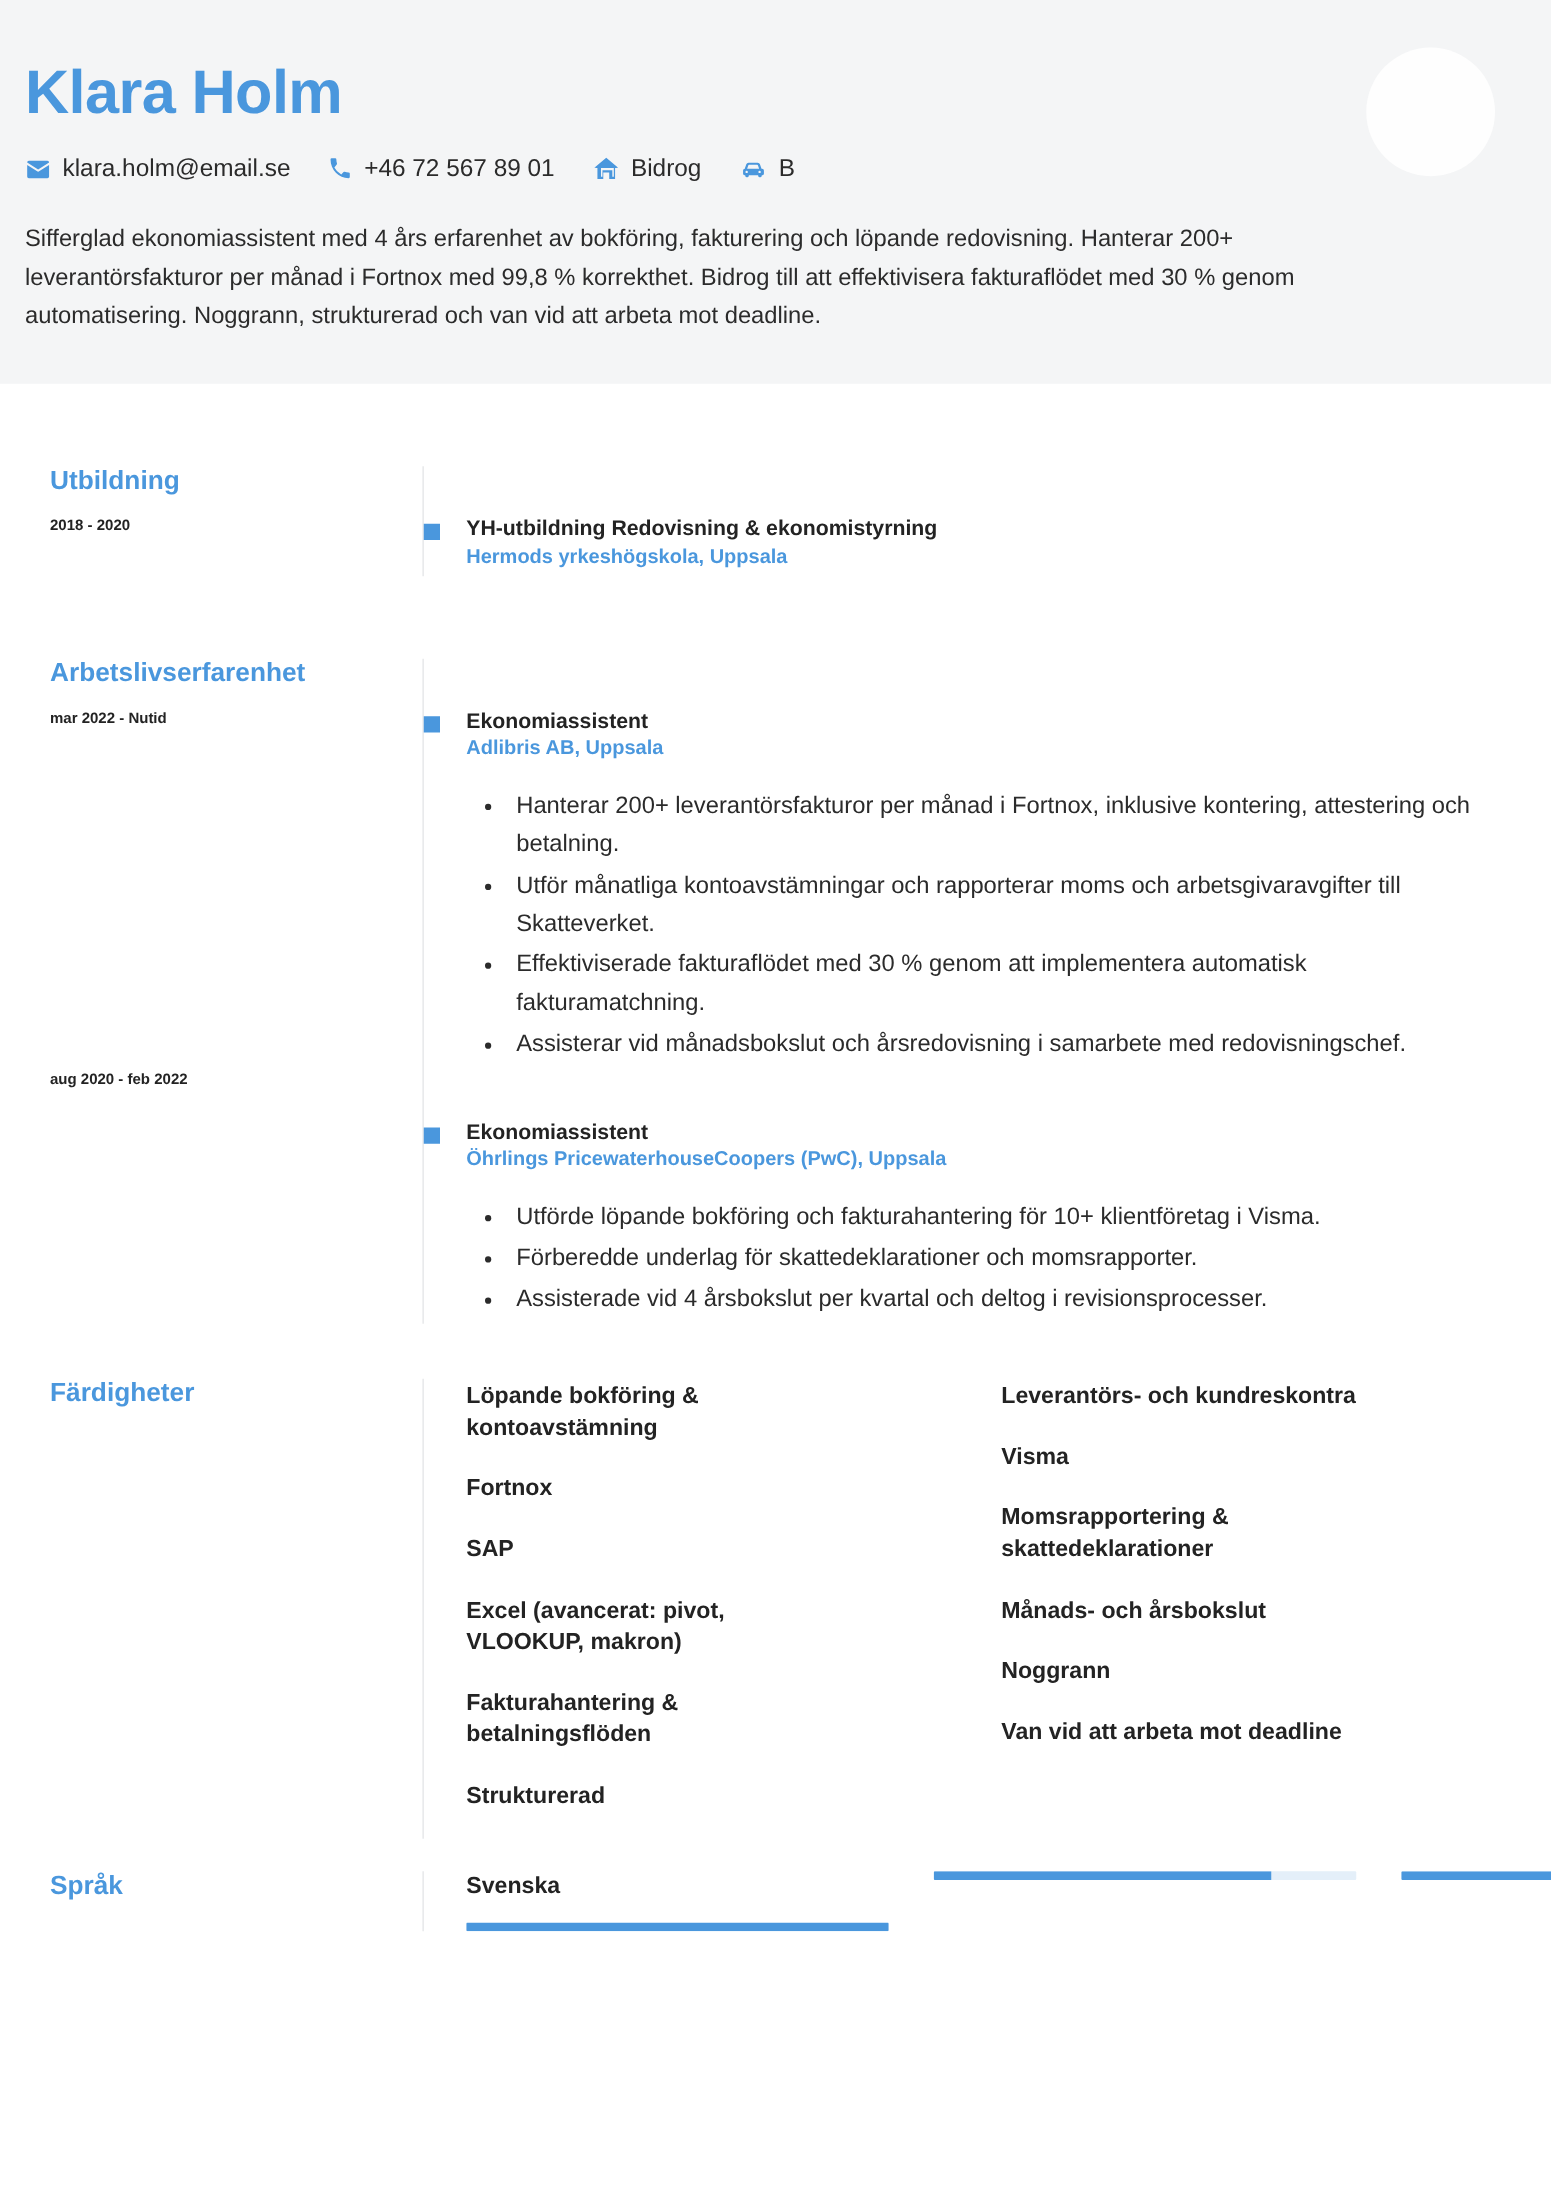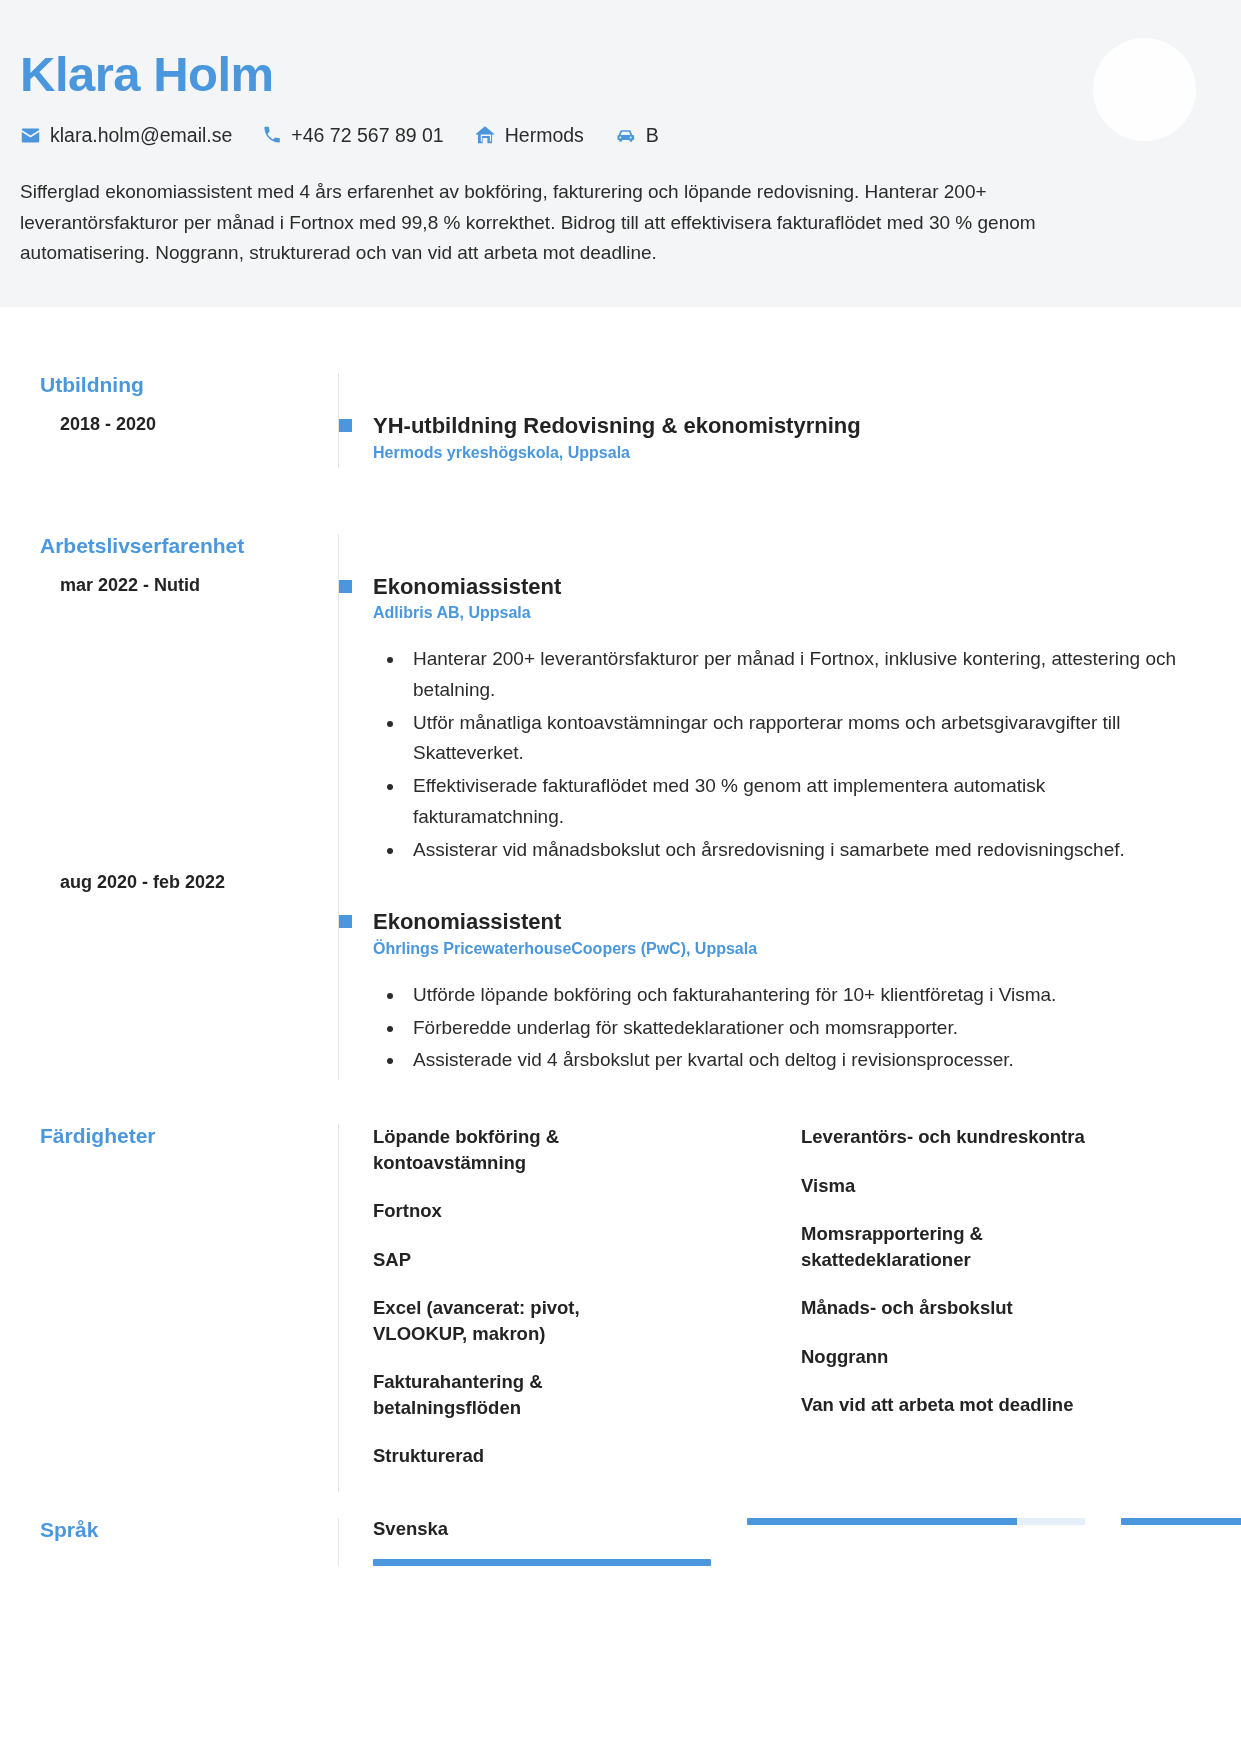--- a/index.html
+++ b/index.html
@@ -76,38 +76,37 @@
   .vline { background:#e2e4e6; width:1px; }
   .right-col { padding-left:34px; position:relative; }
 
   .section-title {
     font-size:21px;
     font-weight:bold;
     color:#4a97dd;
     margin-bottom:16px;
   }
   .period {
-    font-size:18px;
+    font-size:12px;
     font-weight:bold;
     color:#232323;
     line-height:1.3;
-    margin-left:20px;
   }
 
   .entry { position:relative; margin-bottom:4px; }
   .entry-marker {
     position:absolute;
     left:-34px;
     top:8px;
     width:13px;
     height:13px;
     background:#4a97dd;
   }
   .entry-title {
-    font-size:22px;
+    font-size:17px;
     font-weight:bold;
     color:#232323;
     line-height:1.38;
   }
   .entry-org {
     font-size:16px;
     font-weight:bold;
     color:#4a97dd;
     line-height:1.38;
   }
@@ -194,21 +193,21 @@
         <span>+46 72 567 89 01</span>
       </div>
 
       <div class="contact-item">
         <span class="ci-icon">
           <svg width="22" height="22" viewBox="0 0 24 24" fill="#4a97dd">
               <path d="M12 2.4 1.6 11.2h2.7V21h5.1v-5.8h5.2V21h5.1v-9.8h2.7L12 2.4zm0 2.9 6.6 5.6V19h-1.3v-5.8H8.7V19H7.4v-10L12 5.3z"></path>
               <path d="M12 3.2 2.4 11.4h19.2L12 3.2z"></path>
             </svg>
         </span>
-        <span>Hermods</span>
+        <span>Bidrog</span>
       </div>
 
       <div class="contact-item">
         <span class="ci-icon">
           <svg width="23" height="23" viewBox="0 0 24 24" fill="#4a97dd">
               <path d="M5 11.5 6.3 7.8A2 2 0 0 1 8.2 6.4h7.6a2 2 0 0 1 1.9 1.4l1.3 3.7h.5a1.5 1.5 0 0 1 1.5 1.5v2.6a1.2 1.2 0 0 1-1.2 1.2h-.6v.6a1.1 1.1 0 0 1-1.1 1.1h-.8a1.1 1.1 0 0 1-1.1-1.1v-.6H8.4v.6a1.1 1.1 0 0 1-1.1 1.1h-.8a1.1 1.1 0 0 1-1.1-1.1v-.6h-.6A1.2 1.2 0 0 1 3.6 15.6V13a1.5 1.5 0 0 1 1.5-1.5H5zm2 0h10l-1-2.9a.6.6 0 0 0-.6-.4H8.6a.6.6 0 0 0-.6.4l-1 2.9zM6.6 13.1a1 1 0 1 0 0 2 1 1 0 0 0 0-2zm10.8 0a1 1 0 1 0 0 2 1 1 0 0 0 0-2z"></path>
             </svg>
         </span>
         <span>B</span>
       </div>

